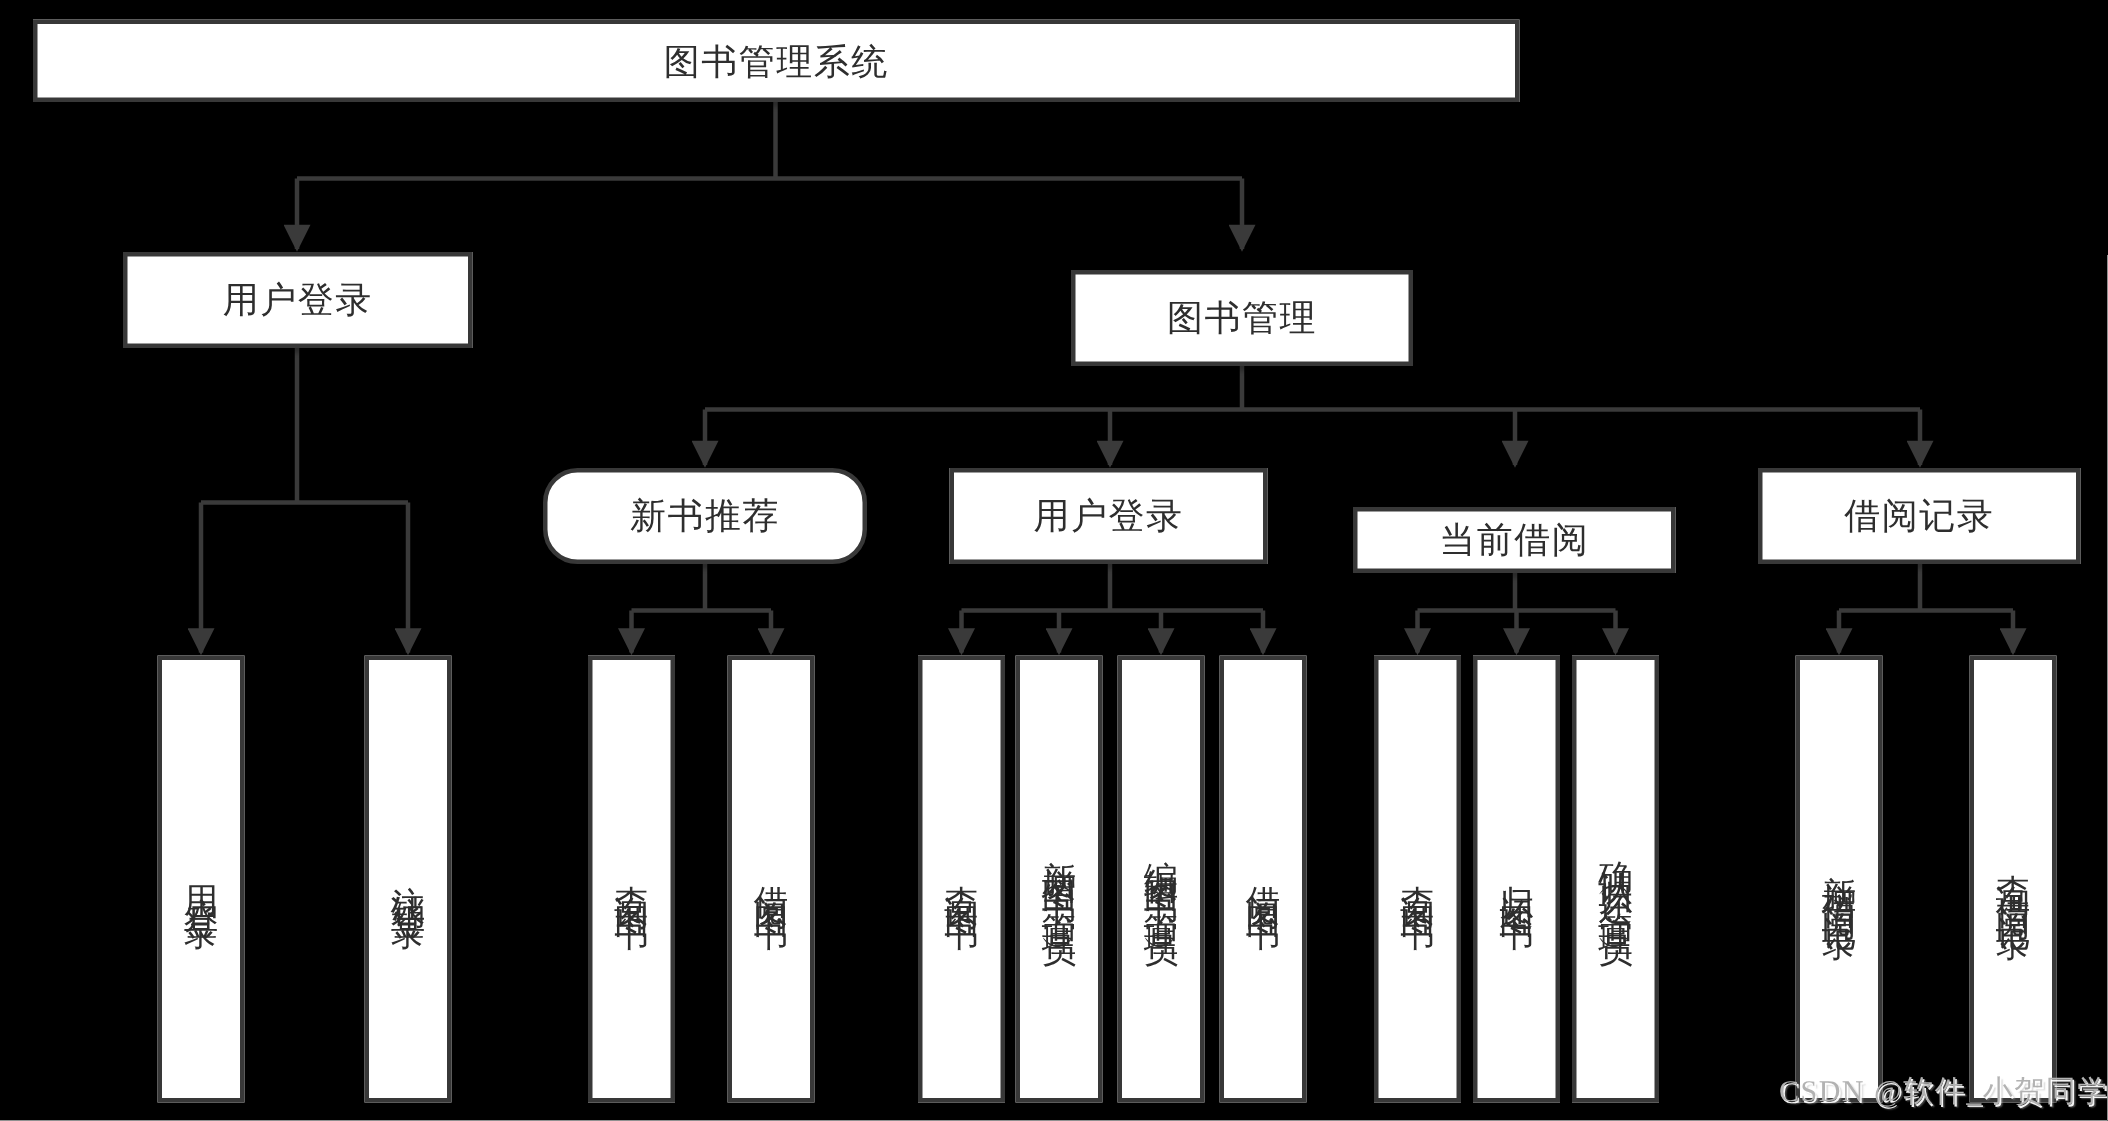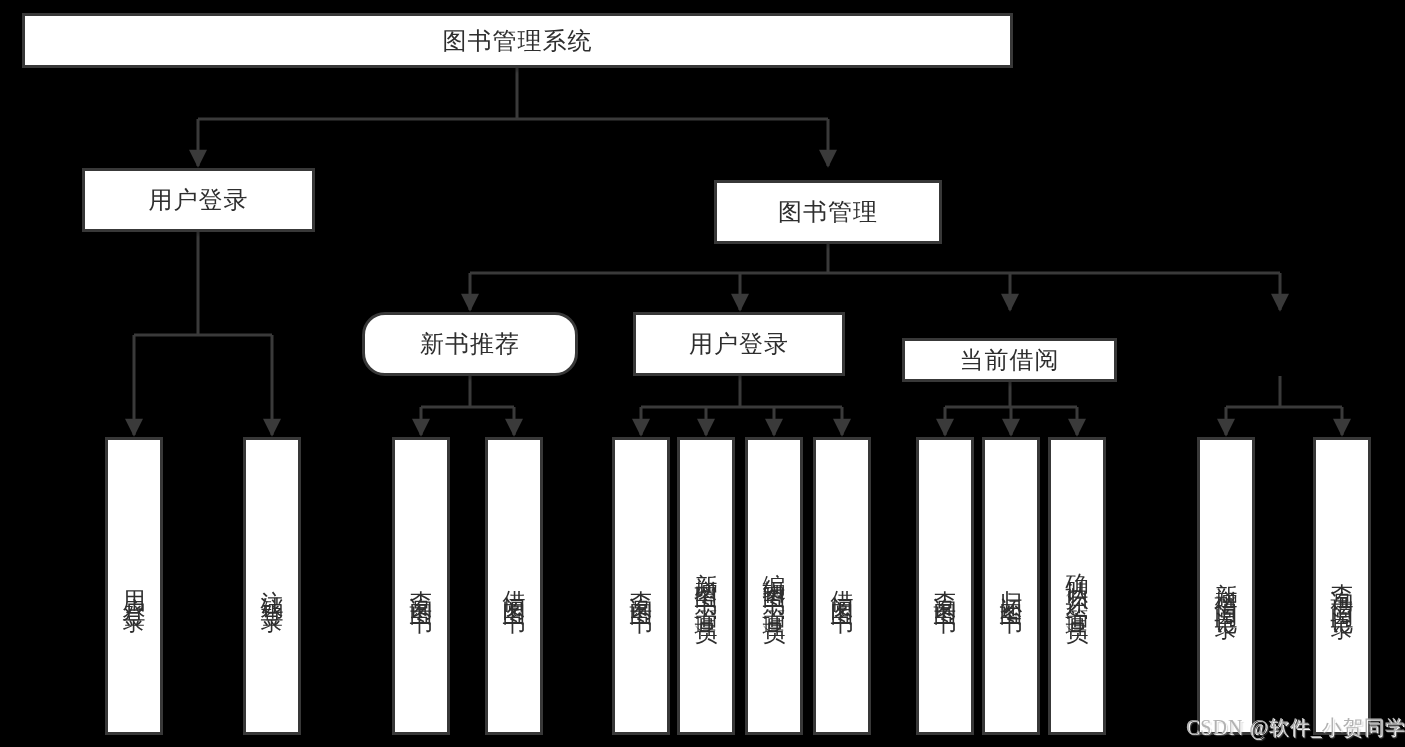--- a/index.html
+++ b/index.html
@@ -118,20 +118,23 @@
 
   <div class="box" style="left:362px; top:312px; width:216px; height:64px;border-radius:23px;">
     <span class="hlabel">新书推荐</span>
   </div>
   <div class="box" style="left:633px; top:312px; width:212px; height:64px;">
     <span class="hlabel">用户登录</span>
   </div>
   <div class="box" style="left:902px; top:312px; width:215px; height:44px;margin-top:26px;">
     <span class="hlabel">当前借阅</span>
   </div>
+  <div class="box" style="left:1172px; top:312px; width:215px; height:64px;">
+    <span class="hlabel">借阅记录</span>
+  </div>
 
   <div class="box leaf" style="left:105px;">
     <span class="vlabel">用户登录</span>
   </div>
   <div class="box leaf" style="left:243px;">
     <span class="vlabel">注销登录</span>
   </div>
 
   <div class="box leaf" style="left:392px;">
     <span class="vlabel">查询图书</span>

